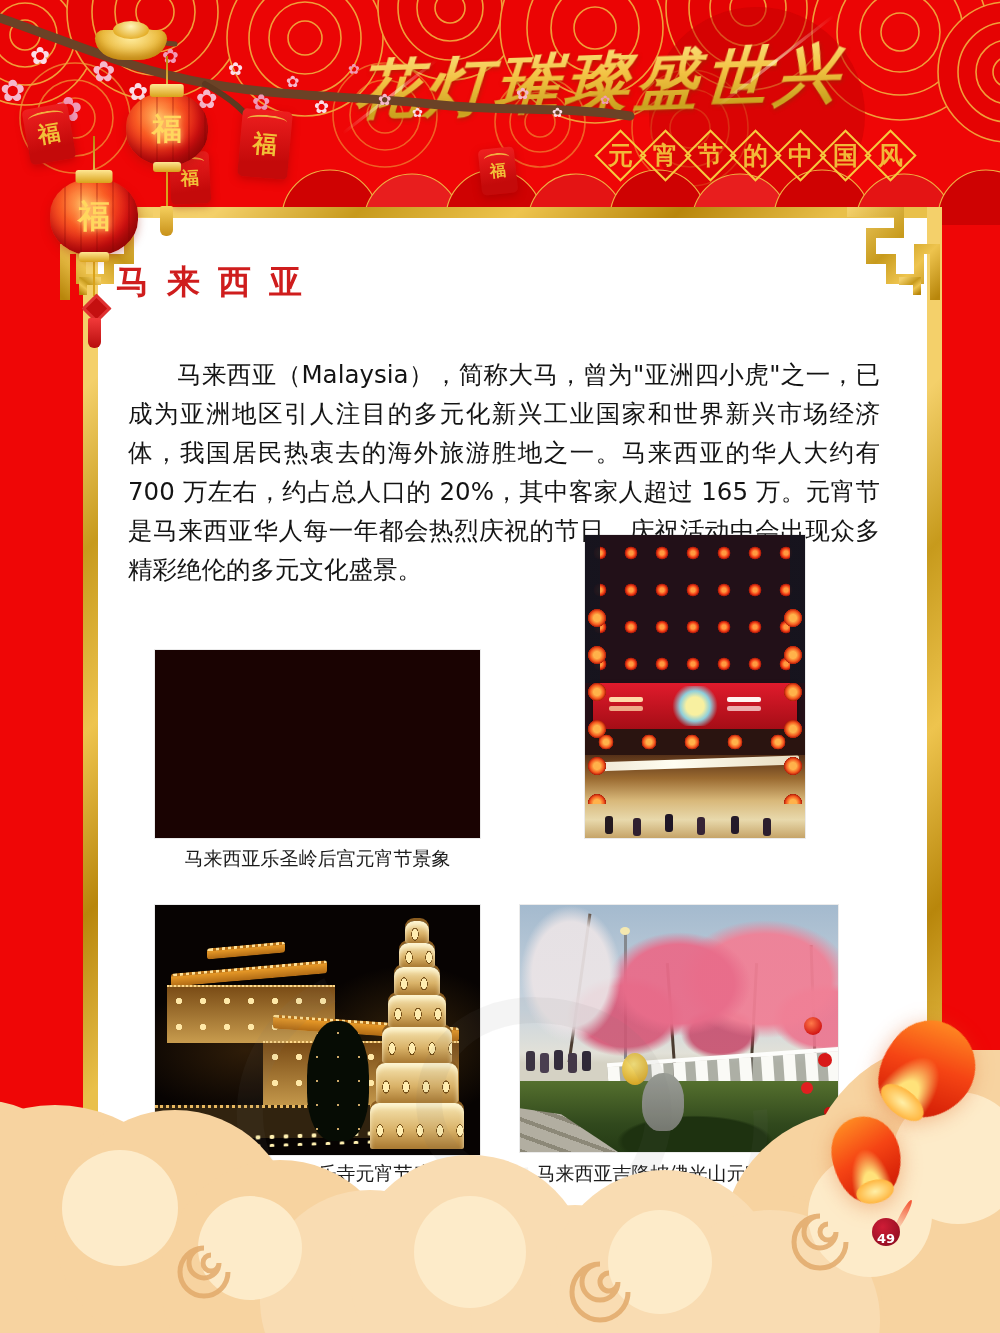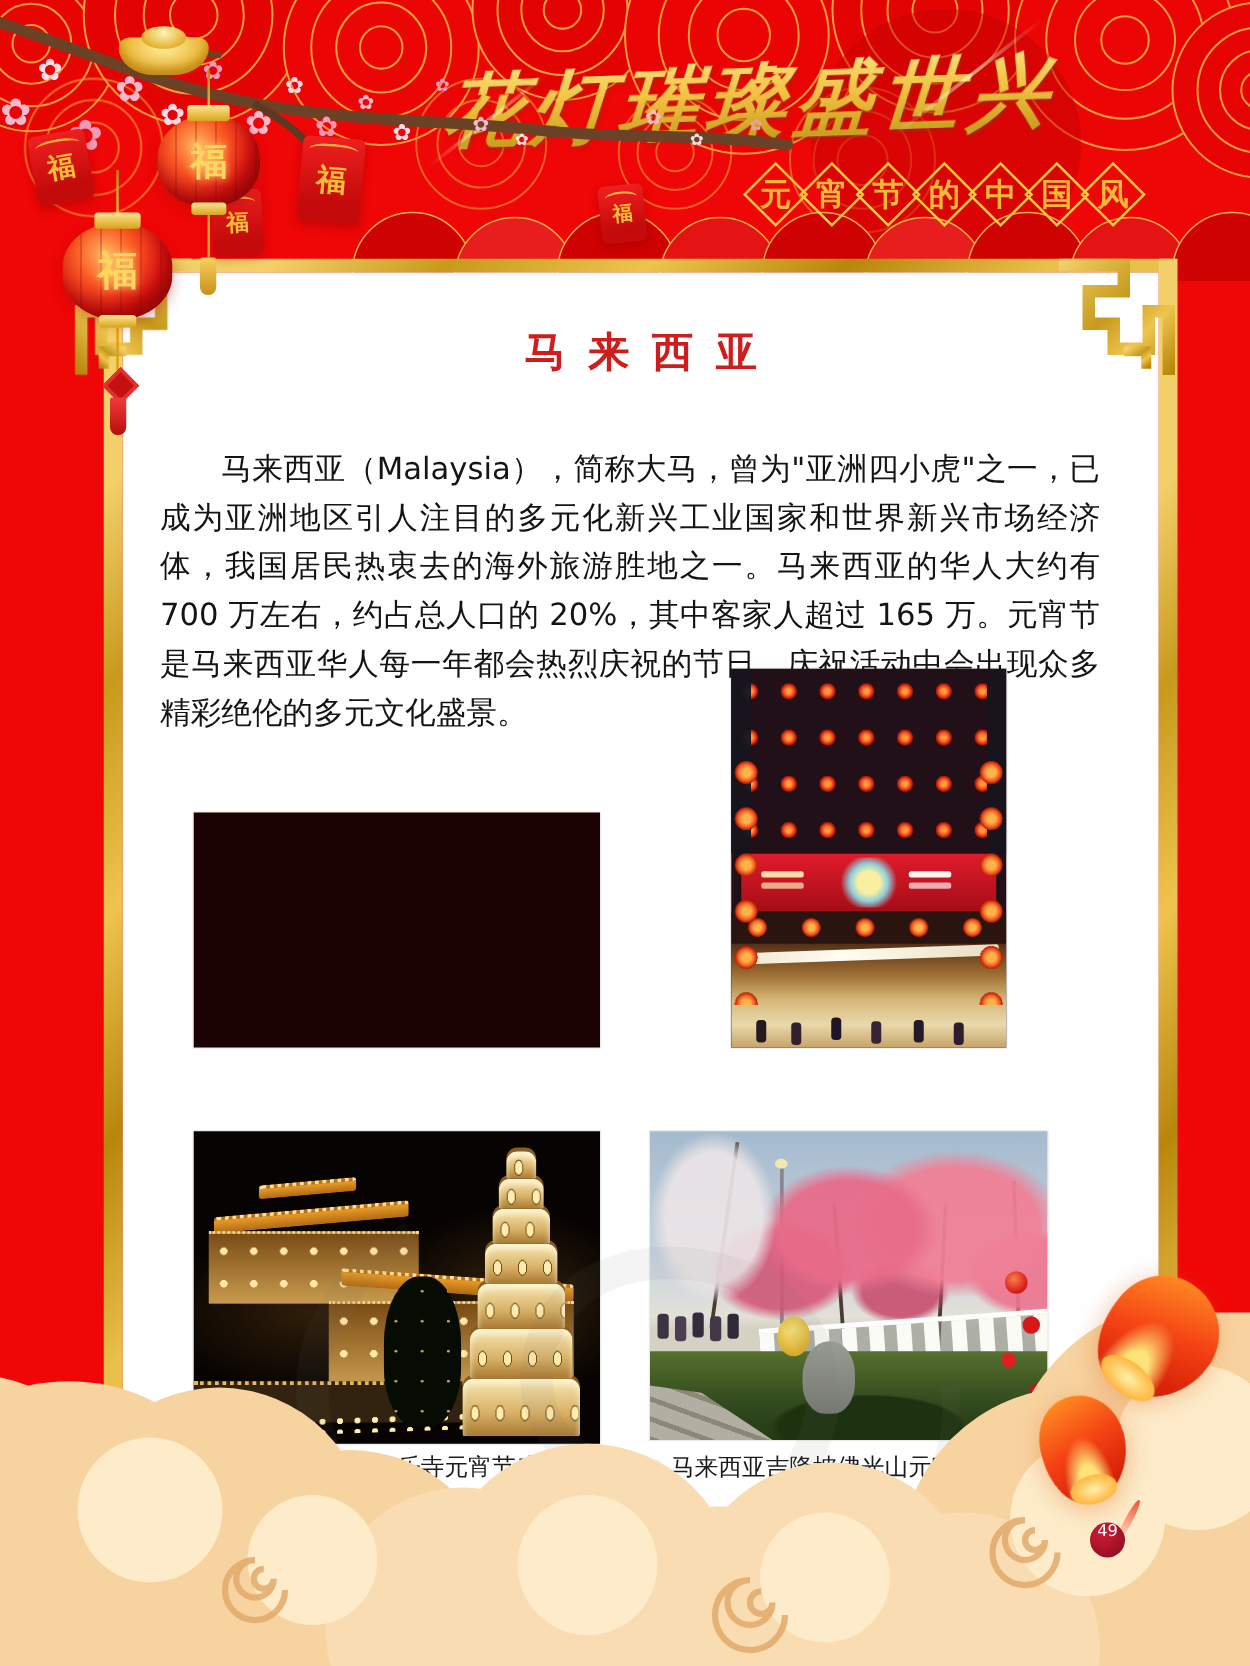--- a/index.html
+++ b/index.html
@@ -60,21 +60,21 @@
     background:linear-gradient(135deg,#f4d06a 0 18%,#c79a1c 34%,#eec44e 52%,#b8860b 70%,#e9c04a 88%);}
   .frame-top{left:60px;top:207px;width:880px;height:11px;}
   .frame-left{left:83px;top:207px;width:15px;height:1000px;}
   .frame-right{left:927px;top:207px;width:15px;height:1000px;}
   .corner{position:absolute;top:205px;z-index:3;}
   .corner-left{left:58px;transform:scaleX(-1);}
   .corner-right{left:847px;}
 
   
   .panel{position:absolute;left:98px;top:218px;width:829px;height:1115px;background:#ffffff;z-index:1;}
-  .article-title{position:absolute;left:0;top:42px;width:100%;text-align:center;
+  .article-title{position:absolute;left:0;top:42px;width:100%;
     font-family:"DejaVu Serif",serif;font-weight:bold;font-size:33px;color:#cf1d1d;
     letter-spacing:18px;text-indent:18px;}
   .article-body{position:absolute;left:30px;top:112px;width:752px;
     font-size:24.5px;line-height:39px;color:#141414;text-align:justify;text-indent:2em;}
 
   .photo{position:absolute;overflow:hidden;box-shadow:0 0 0 1px rgba(0,0,0,.08);}
   .caption{position:absolute;text-align:center;font-size:19px;color:#1b1b1b;}
 
   
   .photo-1{left:57px;top:432px;width:325px;height:188px;background-color:#1a0302;
@@ -188,22 +188,22 @@
     background:radial-gradient(ellipse at 48% 88%,#ffe27a 0 18%,rgba(255,200,90,0) 40%),
       linear-gradient(160deg,#ff8a22 8%,#f54414 46%,#d92408 78%,#c01c06);}
   .sky-glow{position:absolute;left:22%;bottom:-2%;width:56%;height:26%;border-radius:50%;
     background:radial-gradient(#fff0a8,#ffb640 70%,rgba(255,170,50,0));}
   .sl-1{left:882px;top:1020px;width:90px;height:102px;transform:rotate(38deg);}
   .sl-2{left:833px;top:1116px;width:68px;height:86px;transform:rotate(-14deg);}
   .flame{position:absolute;z-index:7;width:6px;height:36px;border-radius:50%;
     background:linear-gradient(#f25030,rgba(240,80,40,0));}
   .fl-1{left:900px;top:1198px;transform:rotate(28deg);}
   .page-number-badge{position:absolute;left:872px;top:1218px;width:28px;height:28px;border-radius:50%;z-index:8;
-    background:radial-gradient(circle at 38% 32%,#cf1c36,#8f0d20 85%);display:flex;align-items:flex-start;justify-content:center;
-    color:#fff;font-size:13px;font-weight:normal;}
+    background:radial-gradient(circle at 38% 32%,#cf1c36,#8f0d20 85%);display:flex;align-items:flex-end;justify-content:center;
+    color:#fff;font-size:13px;font-weight:bold;}
 </style>
 </head>
 <body>
 
 <div class="page">
 
   <svg class="header-swirls" width="1000" height="225" viewBox="0 0 1000 225">
     <g stroke="#f0b040" stroke-width="1.6" fill="none" opacity="0.9">
       <g>
           <circle cx="25" cy="35" r="70" fill="#e80505"></circle>
@@ -412,20 +412,21 @@
     <div class="photo photo-2">
       <div class="ps-top"></div>
       <div class="ps-sign"></div>
       <div class="ps-mid"></div>
       <div class="ps-low">
           <div class="ps-crowd"></div>
         </div>
       <div class="ps-col ps-colL"></div>
       <div class="ps-col ps-colR"></div>
     </div>
+    <div class="caption" style="left:57px;top:628px;width:325px">马来西亚乐圣岭后宫元宵节景象</div>
 
     <div class="photo photo-3">
       <div class="tp-roof tp-r1"></div>
       <div class="tp-roof tp-r2"></div>
       <div class="tp-wall tp-w1"></div>
       <div class="tp-roof tp-r3"></div>
       <div class="tp-wall tp-w2"></div>
       <div class="tp-terrace"></div>
       <div class="tp-lights"></div>
       <div class="tp-tree"></div>

